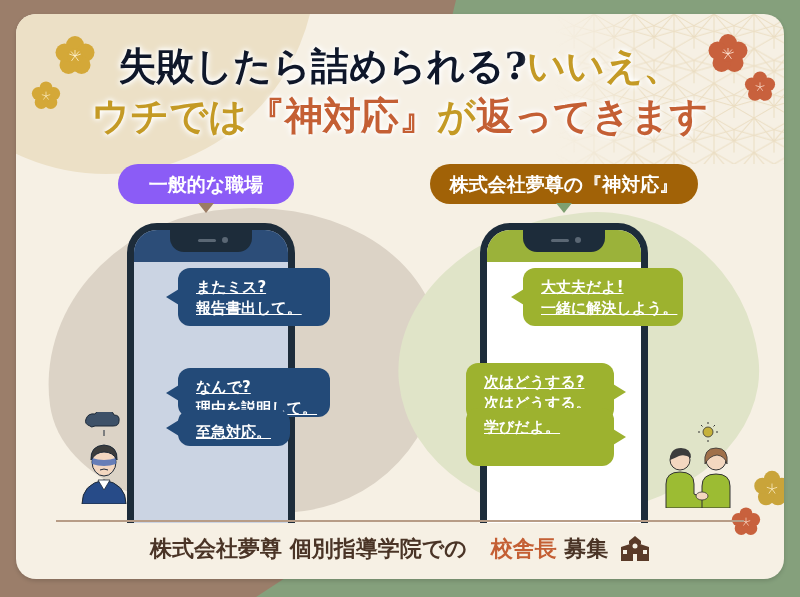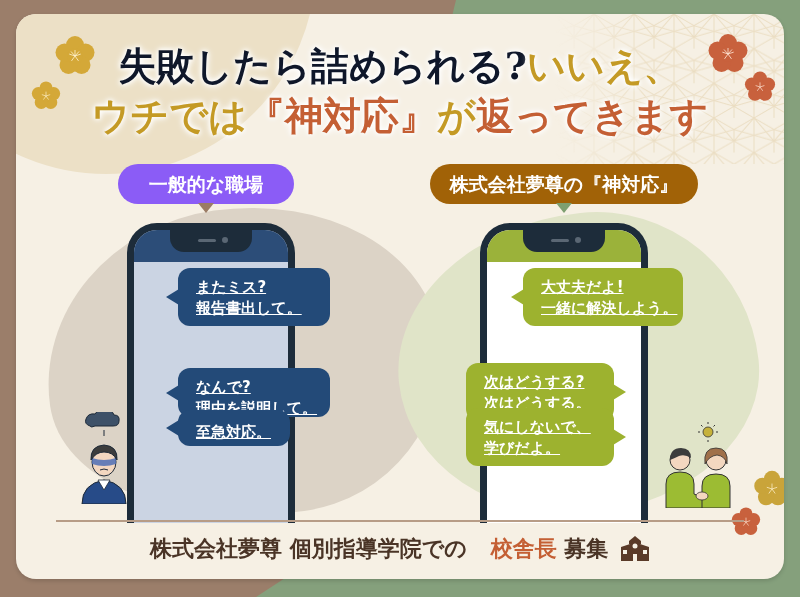--- a/index.html
+++ b/index.html
@@ -310,21 +310,20 @@
 
 <div class="bubble green tail-left b4">
   <span class="ln">大丈夫だよ!</span>
   <span class="ln">一緒に解決しよう。</span>
 </div>
 <div class="bubble green tail-right b5">
   <span class="ln">次はどうする?</span>
   <span class="ln">次はどうする。</span>
 </div>
 <div class="bubble green tail-right b6">
-  <span class="ln">気にしないで、</span>
   <span class="ln">学びだよ。</span>
 </div>
 
 <svg class="person" style="left:78px;top:412px" width="52" height="92" viewBox="0 0 52 92">
   <path d="M12 14 q-6 -2 -4 -7 q2 -6 9 -5 q3 -5 10 -3 q7 -2 9 4 q6 0 5 6 q0 5 -6 5 h-18 q-4 2 -5 0z" fill="#3e5168" stroke="#1e2a38" stroke-width="1"></path>
   <line x1="26" y1="18" x2="26" y2="24" stroke="#1e2a38" stroke-width="1"></line>
   <path d="M4 92 q0 -20 22 -24 q22 4 22 24z" fill="#274b88" stroke="#1e2a38" stroke-width="1"></path>
   <path d="M20 68 l6 10 l6 -10z" fill="#fff" stroke="#1e2a38" stroke-width="0.8"></path>
   <ellipse cx="26" cy="50" rx="12" ry="14" fill="#f3d7c0" stroke="#1e2a38" stroke-width="1"></ellipse>
   <path d="M14 46 q12 4 24 0 v6 q-12 4 -24 0z" fill="#4e6fb5" opacity="0.85"></path>

